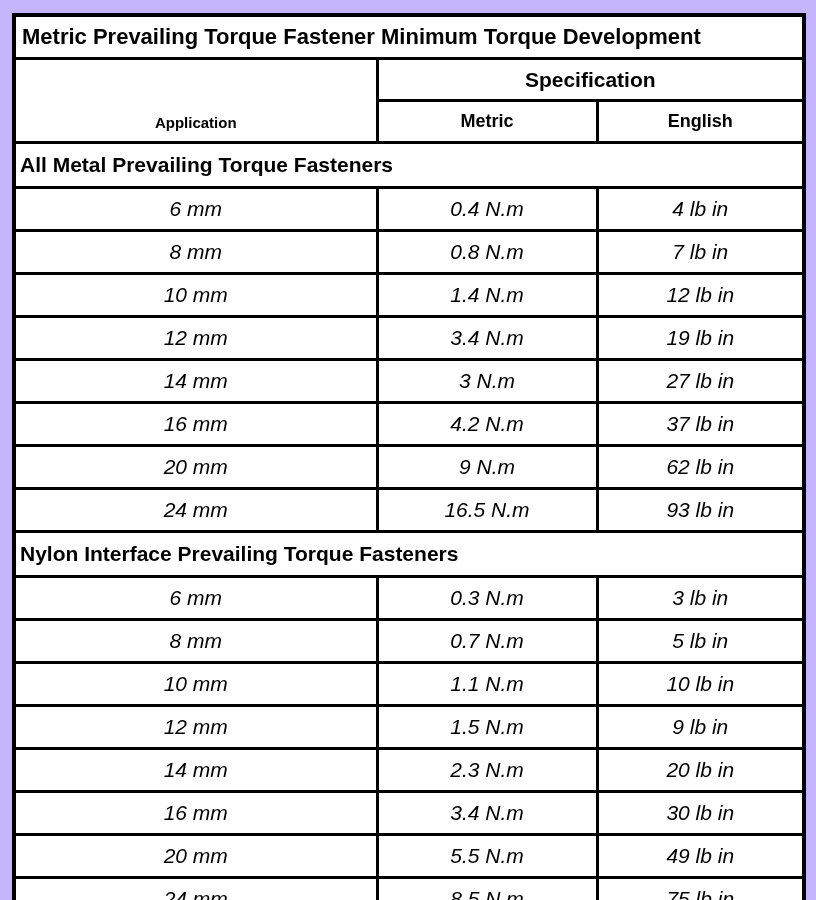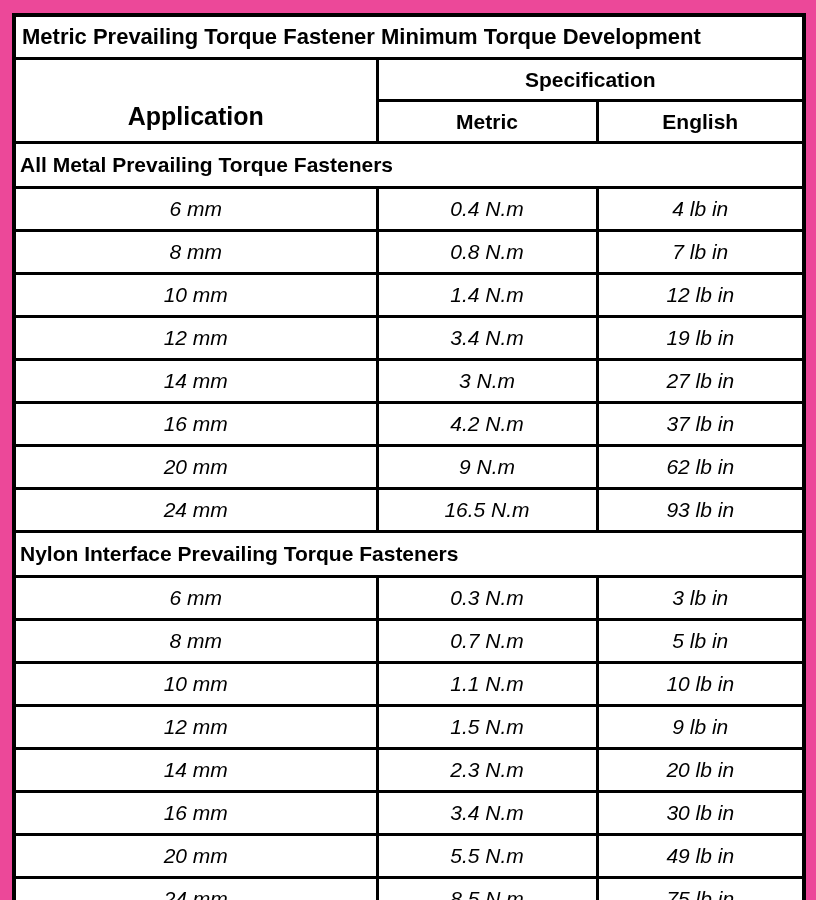--- a/index.html
+++ b/index.html
@@ -4,21 +4,21 @@
 <style>
   html, body {
     margin: 0;
     padding: 0;
     background: #ffffff;
   }
   .page {
     position: relative;
     width: 816px;
     height: 900px;
-    background: #ec4899;
+    background: #c4b5fd;
     font-family: "Liberation Sans", sans-serif;
     color: #000000;
   }
   table.torque {
     position: absolute;
     left: 12px;
     top: 13px;
     border-collapse: collapse;
     table-layout: fixed;
     width: 790px;
@@ -36,36 +36,36 @@
   }
   td.title-cell {
     height: 40px;
     font-size: 22px;
     font-weight: bold;
     text-align: left;
     padding: 0 4px 0 6px;
     vertical-align: middle;
   }
   td.app-header-cell {
-    font-size: 25px;
+    font-size: 15px;
     font-weight: bold;
     text-align: center;
     vertical-align: bottom;
     padding-bottom: 10px;
   }
   td.spec-header-cell {
     height: 37px;
     font-size: 21px;
     font-weight: bold;
     text-align: center;
     vertical-align: middle;
   }
   td.unit-header-cell {
     height: 37px;
-    font-size: 21px;
+    font-size: 18px;
     font-weight: bold;
     text-align: center;
     vertical-align: middle;
   }
   td.section-cell {
     height: 40px;
     font-size: 21px;
     font-weight: bold;
     text-align: left;
     padding-left: 4px;

